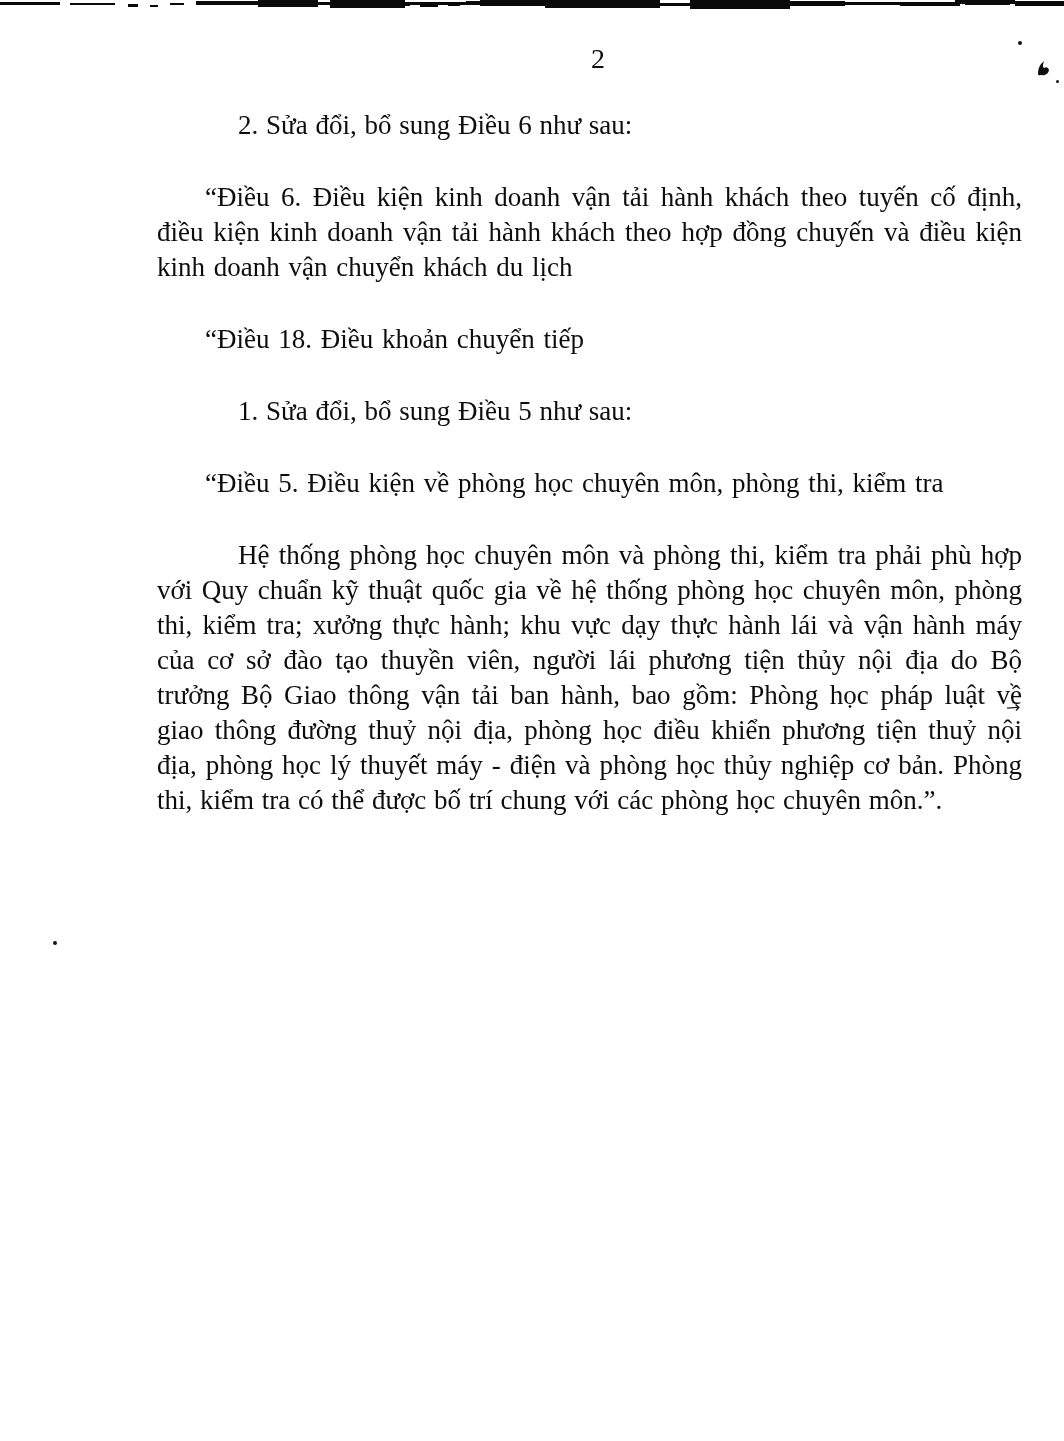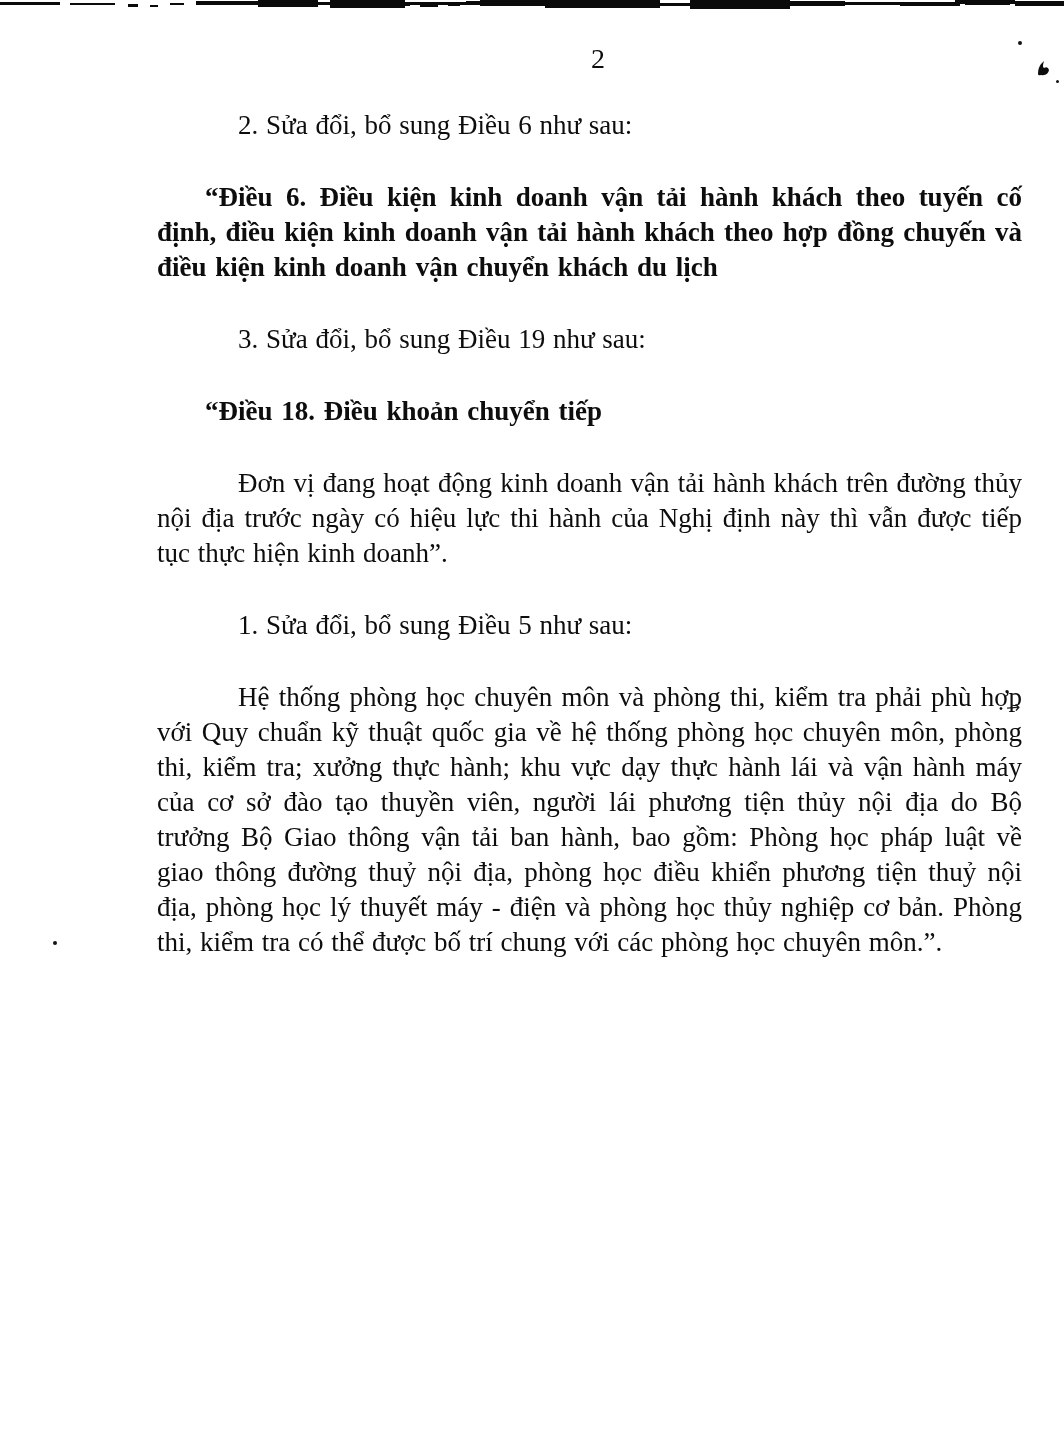--- a/index.html
+++ b/index.html
@@ -37,21 +37,21 @@
   .block {
     font-size: 27px;
     line-height: 35px;
     text-align: justify;
     text-indent: 81px;
     margin: 37px 0 0 0;
     word-spacing: 1px;
   }
   .block:first-child { margin-top: 0; }
   .heading {
-    font-weight: bold;
+    font-weight: normal;
     text-indent: 48px;
     word-spacing: 2px;
   }
   .single { text-align: left; }
   
   .speck {
     position: absolute;
     background: #141414;
     border-radius: 50%;
   }
@@ -113,27 +113,26 @@
   <div class="stray-arrow">→</div>
   <div class="speck" style="top:941px; left:53px; width:4px; height:4px;"></div>
 
   <div class="content">
 
     <p class="block single">2. Sửa đổi, bổ sung Điều 6 như sau:</p>
 
     <p class="block heading">“Điều 6. Điều kiện kinh doanh vận tải hành khách theo tuyến cố định, điều kiện kinh doanh vận tải hành khách theo hợp đồng chuyến và điều kiện kinh doanh vận chuyển khách du lịch</p>
 
 
-    <p class="block single">3. Sửa đổi, bổ sung Điều 19 như sau:</p>
 
     <p class="block heading single">“Điều 18. Điều khoản chuyển tiếp</p>
 
-    <p class="block">Đơn vị đang hoạt động kinh doanh vận tải hành khách trên đường thủy nội địa trước ngày có hiệu lực thi hành của Nghị định này thì vẫn được tiếp tục thực hiện kinh doanh”.</p>
 
 
 
     <p class="block single">1. Sửa đổi, bổ sung Điều 5 như sau:</p>
 
+    <p class="block heading single">“Điều 5. Điều kiện về phòng học chuyên môn, phòng thi, kiểm tra</p>
 
     <p class="block">Hệ thống phòng học chuyên môn và phòng thi, kiểm tra phải phù hợp với Quy chuẩn kỹ thuật quốc gia về hệ thống phòng học chuyên môn, phòng thi, kiểm tra; xưởng thực hành; khu vực dạy thực hành lái và vận hành máy của cơ sở đào tạo thuyền viên, người lái phương tiện thủy nội địa do Bộ trưởng Bộ Giao thông vận tải ban hành, bao gồm: Phòng học pháp luật về giao thông đường thuỷ nội địa, phòng học điều khiển phương tiện thuỷ nội địa, phòng học lý thuyết máy - điện và phòng học thủy nghiệp cơ bản. Phòng thi, kiểm tra có thể được bố trí chung với các phòng học chuyên môn.”.</p>
 
   </div>
 </div>
 
 </body></html>

